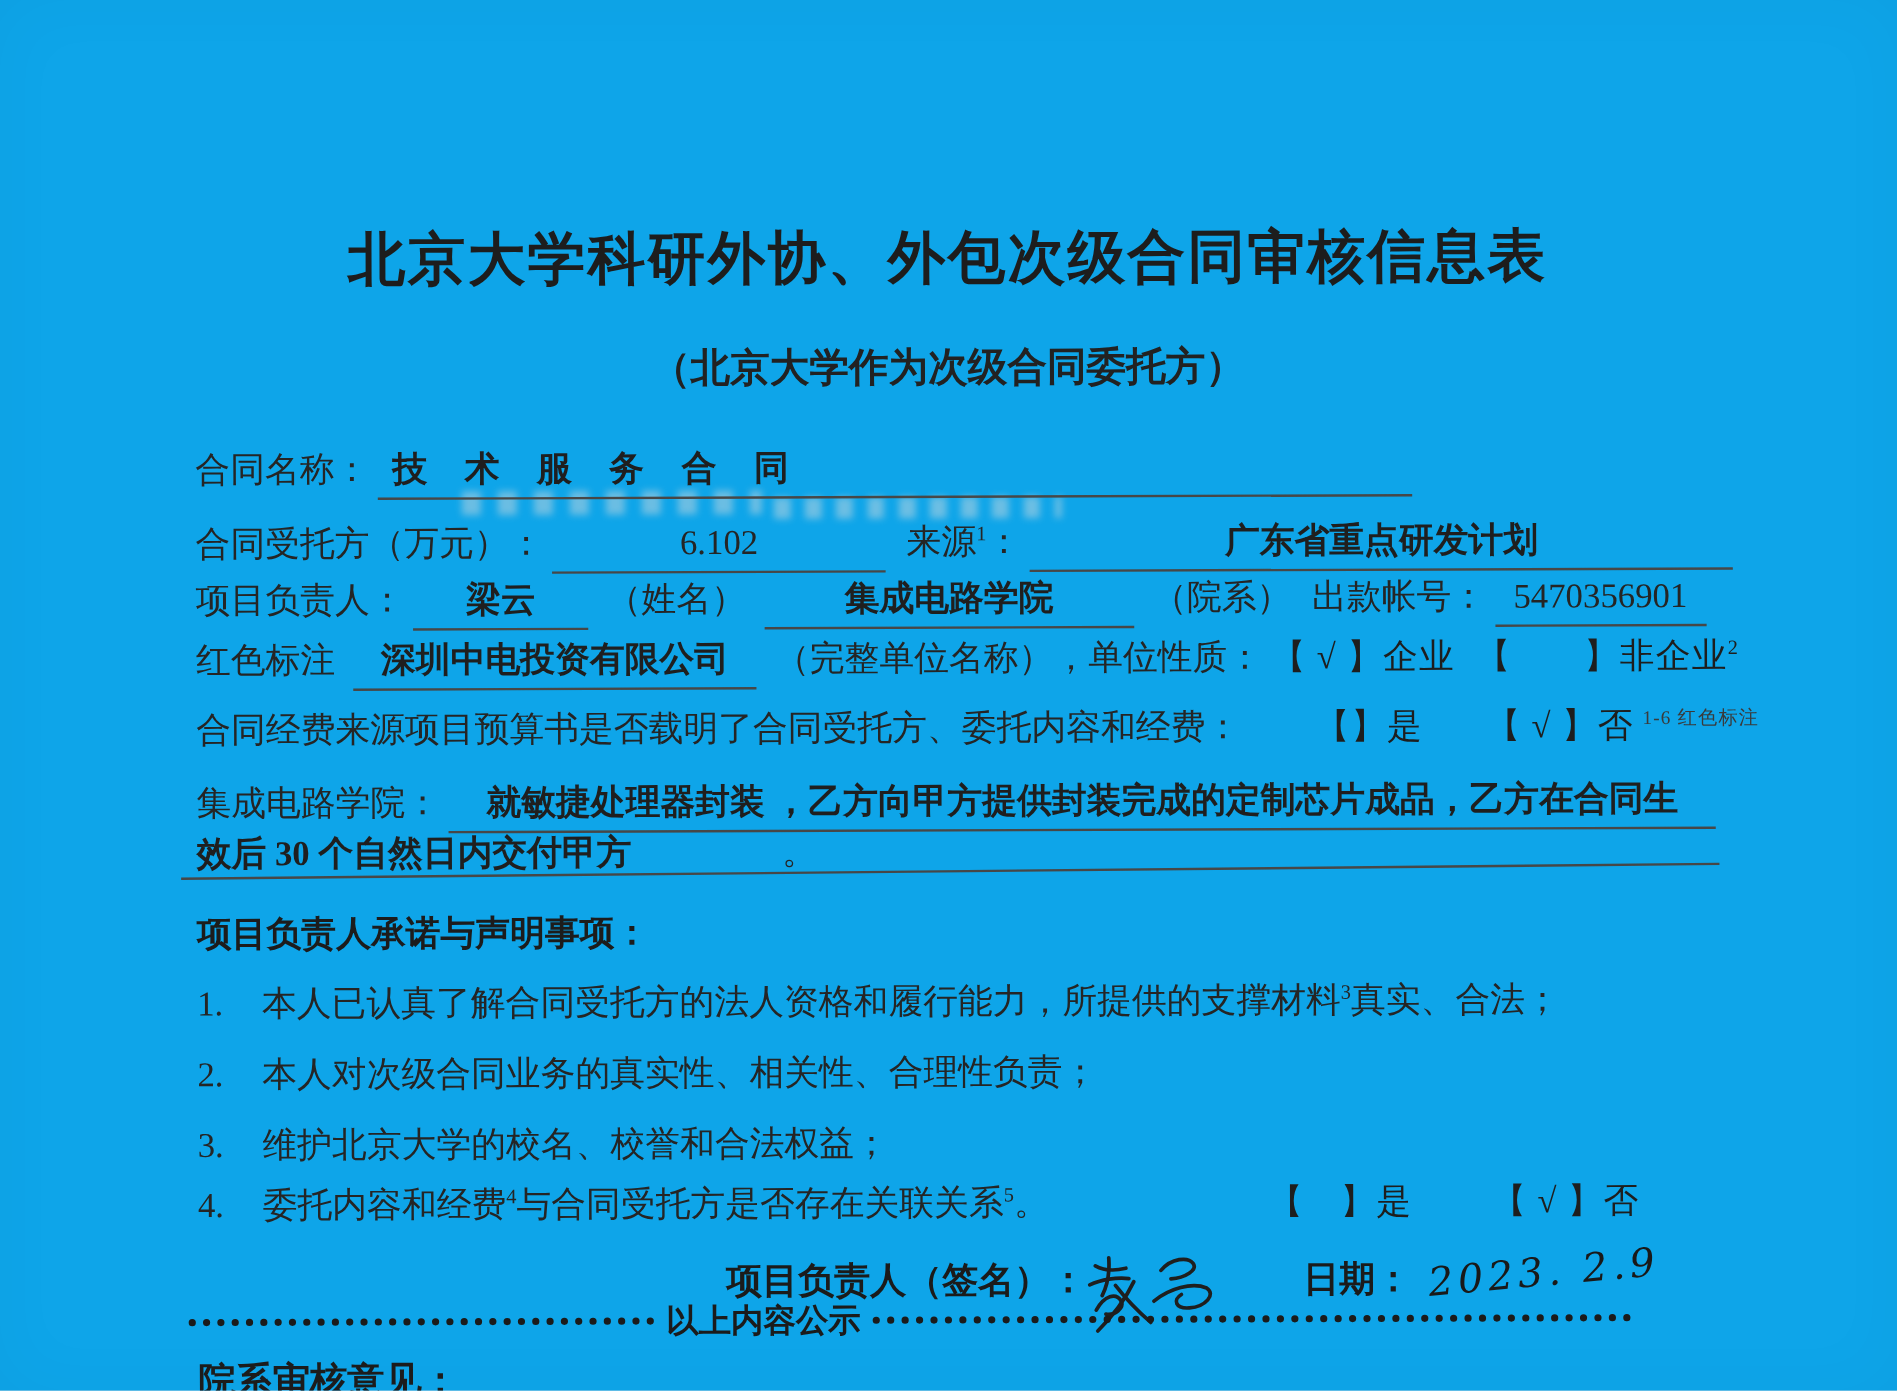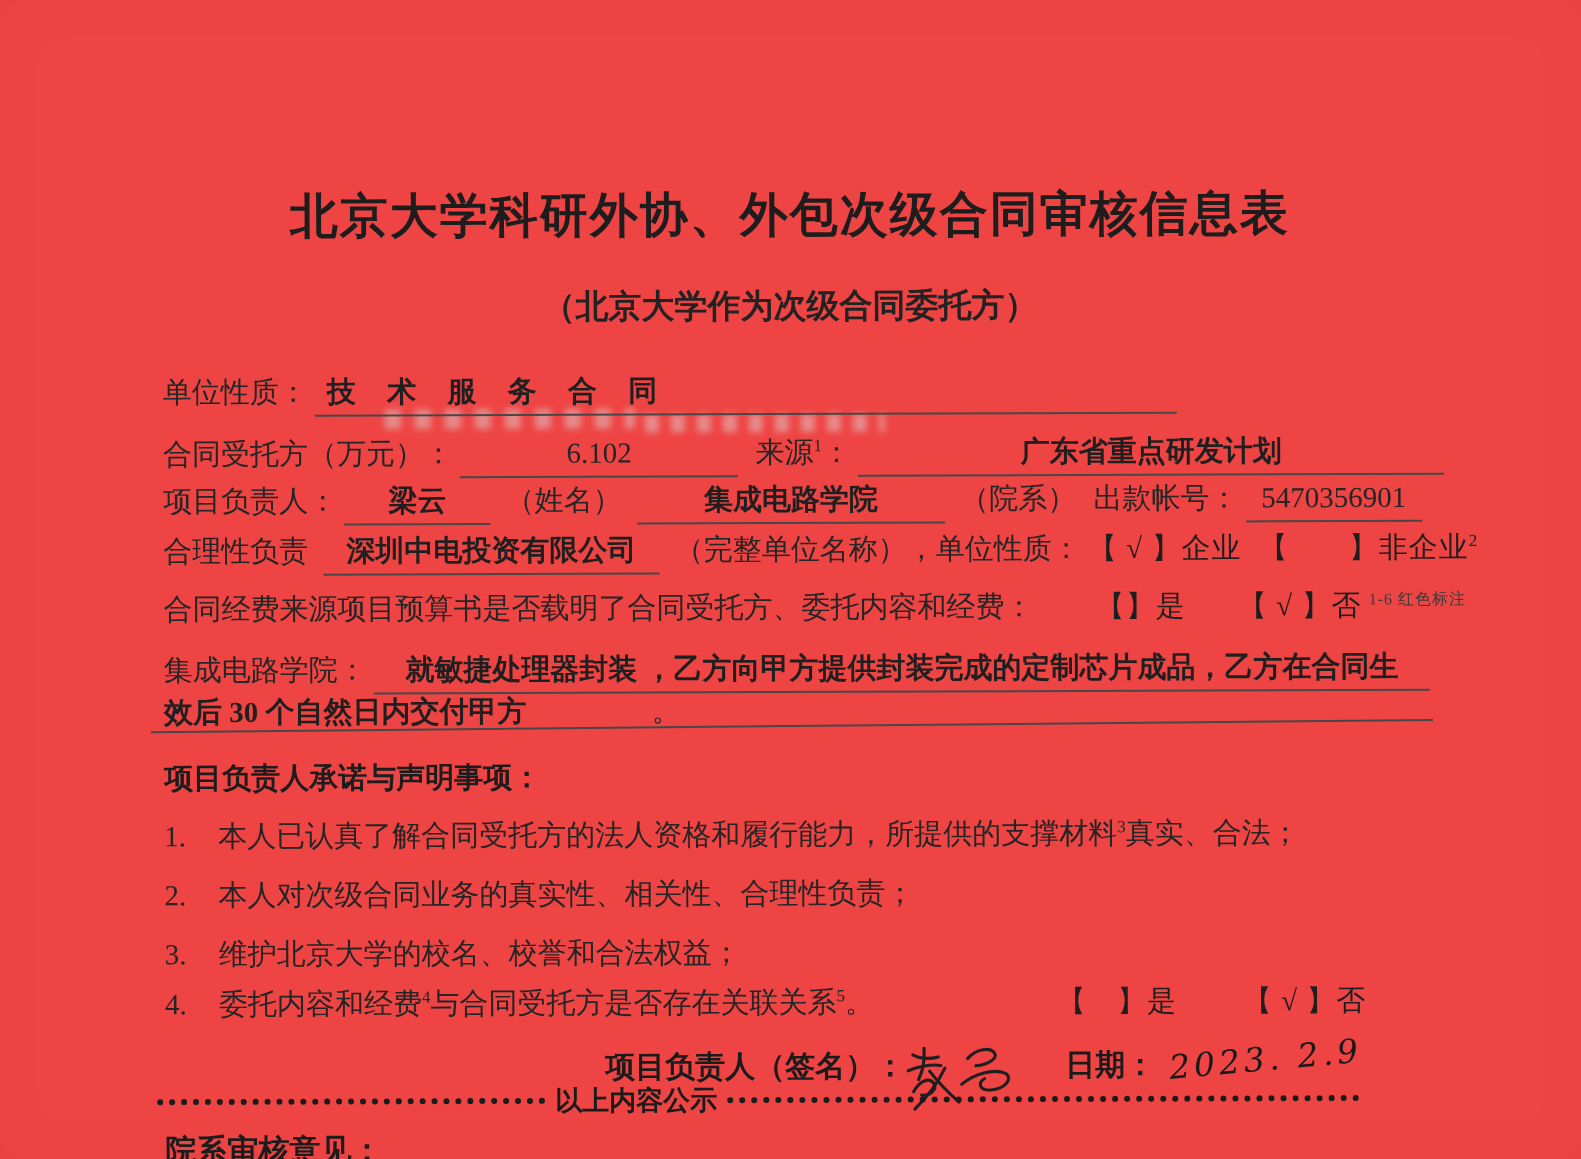--- a/index.html
+++ b/index.html
@@ -1,16 +1,16 @@
 <!DOCTYPE html>
 <html><head>
 <meta charset="utf-8">
 <style>
   html,body{margin:0;padding:0;background:#e8e8e8}
-  .page{position:relative;width:1581px;height:1159px;margin:0 auto;background:#ef4444;overflow:hidden;
+  .page{position:relative;width:1581px;height:1159px;margin:0 auto;background:#0ea5e9;overflow:hidden;
         color:#262626;font-family:"Liberation Serif",serif;
         box-shadow:inset 0 0 60px rgba(0,0,0,0.03)}
   .tilt{position:absolute;inset:0;transform:rotate(-0.2deg);transform-origin:50% 40%}
 
   .title{position:absolute;top:183px;left:0;width:100%;text-align:center;
          font-family:"Liberation Sans",sans-serif;font-weight:700;font-size:48px;
          letter-spacing:2px;color:#1d1d1d}
   .subtitle{position:absolute;top:284px;left:0;width:100%;text-align:center;
             font-family:"Liberation Sans",sans-serif;font-weight:700;font-size:33px;color:#222}
 
@@ -57,21 +57,21 @@
 <div class="page">
   <div class="tilt">
 
     <div class="title">北京大学科研外协、外包次级合同审核信息表</div>
     <div class="subtitle">（北京大学作为次级合同委托方）</div>
 
     <div class="smudge" style="top:408px;left:385px;width:250px;height:20px;background:repeating-linear-gradient(90deg,#dcdcdc 0 16px,transparent 16px 30px)"></div>
     <div class="smudge" style="top:414px;left:645px;width:240px;height:18px;background:repeating-linear-gradient(90deg,#dedede 0 14px,transparent 14px 26px)"></div>
 
     <div class="row" style="top:372px">
-      <span>单位性质：</span>
+      <span>合同名称：</span>
       <span class="u fill spread" style="width:846px;text-align:left;padding-left:12px">技 术 服 务 合 同</span>
     </div>
 
     <div class="row" style="top:434px">
       <span>合同受托方（万元）：</span>
       <span class="u" style="width:270px">6.102</span>
       <span class="gap10"><span>来源</span><sup>1</sup><span>：</span></span>
       <span class="u fill" style="width:578px">广东省重点研发计划</span>
     </div>
 
@@ -79,21 +79,21 @@
       <span>项目负责人：</span>
       <span class="u fill" style="width:138px">梁云</span>
       <span class="gap8">（姓名）</span>
       <span class="u fill gap8" style="width:300px">集成电路学院</span>
       <span class="gap8">（院系）</span>
       <span class="gap10">出款帐号：</span>
       <span class="u" style="width:168px">5470356901</span>
     </div>
 
     <div class="row" style="top:531px">
-      <span>合理性负责</span>
+      <span>红色标注</span>
       <span class="u fill gap8" style="width:328px">深圳中电投资有限公司</span>
       <span class="gap8">（完整单位名称），单位性质：</span>
       <span class="cb">【 √ 】企业</span>
       <span class="cb gap10"><span>【　　】非企业</span><sup>2</sup></span>
     </div>
 
     <div class="row" style="top:589px">
       <span>合同经费来源项目预算书是否载明了合同受托方、委托内容和经费：</span>
       <span class="cb gap55">【】是</span>
       <span class="cb gap45">【 √ 】否</span>
@@ -133,21 +133,21 @@
             <g fill="none" stroke="#1f1f1f" stroke-width="3.2" stroke-linecap="round">
               <path d="M14 14 C20 18 28 20 40 18"></path>
               <path d="M26 8 C26 18 24 30 18 40"></path>
               <path d="M8 30 C18 26 32 25 42 27"></path>
               <path d="M12 52 C20 40 30 38 34 46 C36 52 28 58 20 56"></path>
               <path d="M30 32 C38 44 48 56 58 66"></path>
               <path d="M46 30 C38 44 26 58 12 70"></path>
               <path d="M70 22 C80 12 94 12 98 18 C102 24 90 30 78 30"></path>
               <path d="M62 48 C76 38 96 34 108 40 C116 46 106 56 92 56 C80 56 78 48 86 44"></path>
             </g>
-          </svg><span class="visually-hidden">梁云</span></span><span class="siglabel" style="margin-left:38px">日期：</span><span class="hand-date">2023. 2.9</span>
+          </svg><span class="visually-hidden">梁云</span></span><span class="siglabel" style="margin-left:59px">日期：</span><span class="hand-date">2023. 2.9</span>
     </div>
 
     <div class="dotrow">
       <span class="dots l"></span>
       <span>以上内容公示</span>
       <span class="dots r"></span>
     </div>
 
     <div class="footer-heading">院系审核意见：</div>
 

